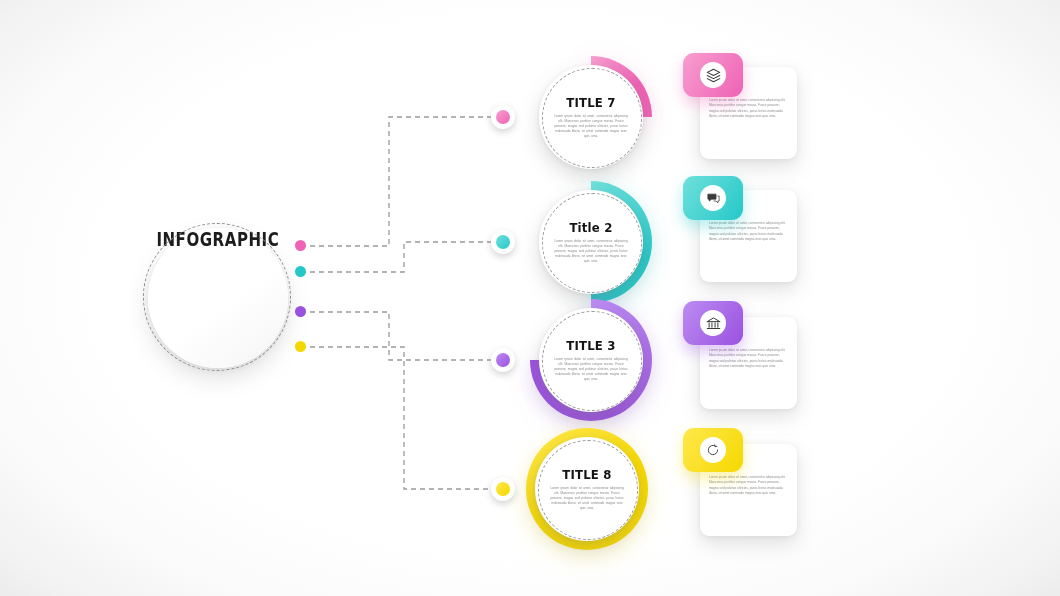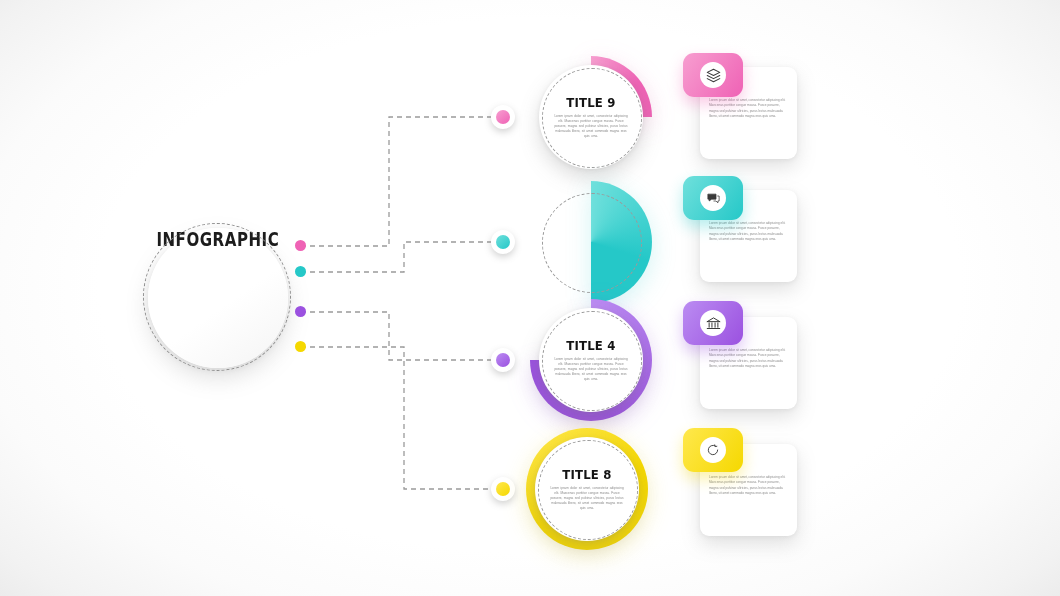--- a/index.html
+++ b/index.html
@@ -220,35 +220,39 @@
   <div class="node-dot" style="left:491px; top:348px;">
       <i style="background: linear-gradient(140deg, rgb(187, 140, 242), rgb(155, 81, 224));"></i>
     </div>
   <div class="node-dot" style="left:491px; top:477px;">
       <i style="background: linear-gradient(140deg, rgb(255, 232, 77), rgb(245, 216, 0));"></i>
     </div>
 
   <div class="circle-wrap" style="left:530px; top:56px;">
     <div class="circle-arc" style="background: conic-gradient(rgb(247, 158, 208) 0deg, rgb(239, 98, 181) 54deg, rgb(239, 98, 181) 90deg, rgba(0, 0, 0, 0) 90deg); filter: drop-shadow(rgba(239, 98, 181, 0.2) 0px 6px 12px);"></div>
     <div class="circle-face">
-      <div class="circle-title">TITLE 9</div>
+      <div class="circle-title">TITLE 7</div>
       <div class="circle-body">Lorem ipsum dolor sit amet, consectetur adipiscing elit. Maecenas porttitor congue massa. Fusce posuere, magna sed pulvinar ultricies, purus lectus malesuada libero, sit amet commodo magna eros quis urna.</div>
     </div>
     <div class="circle-dash"></div>
   </div>
 
   <div class="circle-wrap" style="left:530px; top:181px;">
     <div class="circle-arc" style="background: conic-gradient(rgb(111, 224, 220) 0deg, rgb(37, 200, 200) 108deg, rgb(37, 200, 200) 180deg, rgba(0, 0, 0, 0) 180deg); filter: drop-shadow(rgba(37, 200, 200, 0.2) 0px 6px 12px);"></div>
+    <div class="circle-face">
+      <div class="circle-title">Title 2</div>
+      <div class="circle-body">Lorem ipsum dolor sit amet, consectetur adipiscing elit. Maecenas porttitor congue massa. Fusce posuere, magna sed pulvinar ultricies, purus lectus malesuada libero, sit amet commodo magna eros quis urna.</div>
+    </div>
     <div class="circle-dash"></div>
   </div>
 
   <div class="circle-wrap" style="left:530px; top:299px;">
     <div class="circle-arc" style="background: conic-gradient(rgb(187, 140, 242) 0deg, rgb(155, 81, 224) 162deg, rgb(155, 81, 224) 270deg, rgba(0, 0, 0, 0) 270deg); filter: drop-shadow(rgba(155, 81, 224, 0.2) 0px 6px 12px);"></div>
     <div class="circle-face">
-      <div class="circle-title">TITLE 4</div>
+      <div class="circle-title">TITLE 3</div>
       <div class="circle-body">Lorem ipsum dolor sit amet, consectetur adipiscing elit. Maecenas porttitor congue massa. Fusce posuere, magna sed pulvinar ultricies, purus lectus malesuada libero, sit amet commodo magna eros quis urna.</div>
     </div>
     <div class="circle-dash"></div>
   </div>
 
   <div class="circle-wrap" style="left:526px; top:428px;">
     <div class="circle-arc" style="background: linear-gradient(150deg, rgb(255, 232, 77) 0%, rgb(245, 216, 0) 55%, rgb(245, 216, 0) 100%); filter: drop-shadow(rgba(245, 216, 0, 0.2) 0px 6px 12px);"></div>
     <div class="circle-face">
       <div class="circle-title">TITLE 8</div>
       <div class="circle-body">Lorem ipsum dolor sit amet, consectetur adipiscing elit. Maecenas porttitor congue massa. Fusce posuere, magna sed pulvinar ultricies, purus lectus malesuada libero, sit amet commodo magna eros quis urna.</div>

